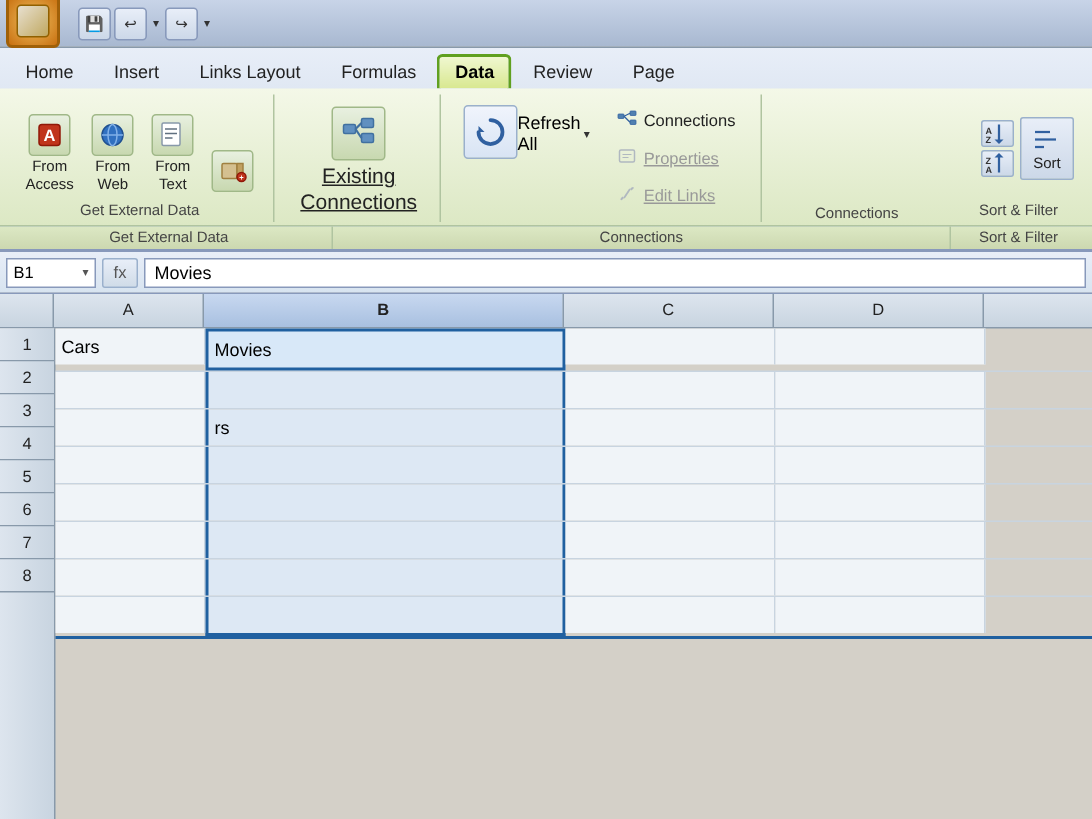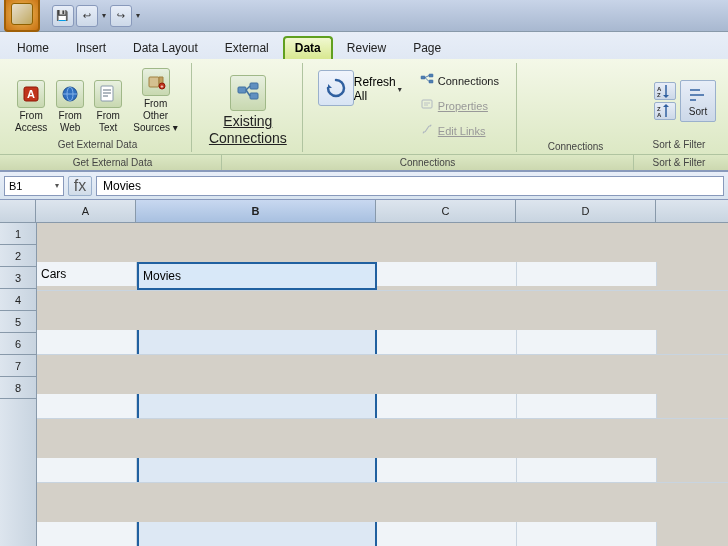--- a/index.html
+++ b/index.html
@@ -218,21 +218,21 @@
       display: flex; align-items: center; justify-content: space-between;
       padding: 0 4px; font-size: 11px;
     }
     .name-box-arrow { font-size: 8px; color: #555; }
     .formula-separator {
       width: 24px; height: 20px;
       background: linear-gradient(to bottom, #e8eef8, #d0dce8);
       border: 1px solid #9ab0cc;
       border-radius: 2px;
       display: flex; align-items: center; justify-content: center;
-      font-size: 16px; color: #555;
+      font-size: 11px; color: #555;
     }
     .formula-input {
       flex: 1; height: 20px;
       background: white;
       border: 1px solid #8899bb;
       display: flex; align-items: center;
       padding: 0 6px; font-size: 12px;
     }
     .col-headers {
       display: flex;
@@ -287,21 +287,20 @@
       display: flex;
       border-bottom: 1px solid #c8d4e0;
     }
     .grid-cell {
       height: 22px;
       border-right: 1px solid #c8d4e0;
       padding: 12px 4px;
       display: flex; align-items: center;
       font-size: 12px; color: #000;
       background: #f0f4f8;
-      margin-top: 39px;
     }
     .col-a { width: 100px; min-width: 100px; }
     .col-b { width: 240px; min-width: 240px; }
     .col-c { width: 140px; min-width: 140px; }
     .col-d { width: 140px; min-width: 140px; }
 
     .grid-cell.selected-cell {
       background: #d8e8f8;
       border: 2px solid #2060a0;
     }
@@ -337,22 +336,22 @@
     <div class="qat-btn">↪</div>
     <span class="qat-dropdown">▾</span>
   </div>
 </div>
 
 <div class="ribbon">
 
   <div class="tab-bar">
     <div class="tab">Home</div>
     <div class="tab">Insert</div>
-    <div class="tab">Data Layout</div>
-    <div class="tab">External</div>
+    <div class="tab">Links Layout</div>
+    <div class="tab">Formulas</div>
     <div class="tab active-data">Data</div>
     <div class="tab">Review</div>
     <div class="tab">Page</div>
   </div>
 
   <div class="ribbon-content">
 
     <div class="ribbon-group">
       <div class="ribbon-buttons">
 
@@ -391,21 +390,20 @@
 
         <div class="rb-small">
           <div class="icon-box">
             <svg width="20" height="20" viewBox="0 0 20 20">
               <rect x="3" y="5" width="10" height="10" rx="1" fill="#d4c090" stroke="#a08040" stroke-width="1"></rect>
               <polygon points="13,5 17,5 17,15 13,15" fill="#c0a060" stroke="#a08040" stroke-width="1"></polygon>
               <circle cx="16" cy="14" r="3" fill="#c0341c" stroke="#901808" stroke-width="1"></circle>
               <text x="16" y="16" text-anchor="middle" font-size="5" fill="white" font-weight="bold">+</text>
             </svg>
           </div>
-          <span class="btn-label">From Other<br>Sources ▾</span>
         </div>
 
       </div>
       <span class="ribbon-group-label">Get External Data</span>
     </div>
 
     <div class="ribbon-group">
       <div class="ribbon-buttons">
         <div class="rb-large">
           <div class="icon-box-lg">
@@ -558,20 +556,26 @@
         <div class="grid-cell col-d"></div>
       </div>
 
       <div class="grid-row">
         <div class="grid-cell col-a"></div>
         <div class="grid-cell col-b in-selection b-col-selection"></div>
         <div class="grid-cell col-c"></div>
         <div class="grid-cell col-d"></div>
       </div>
 
+      <div class="grid-row">
+        <div class="grid-cell col-a"></div>
+        <div class="grid-cell col-b in-selection b-col-selection">rs</div>
+        <div class="grid-cell col-c"></div>
+        <div class="grid-cell col-d"></div>
+      </div>
 
       <div class="grid-row">
         <div class="grid-cell col-a"></div>
         <div class="grid-cell col-b in-selection b-col-selection"></div>
         <div class="grid-cell col-c"></div>
         <div class="grid-cell col-d"></div>
       </div>
 
       <div class="grid-row">
         <div class="grid-cell col-a"></div>

